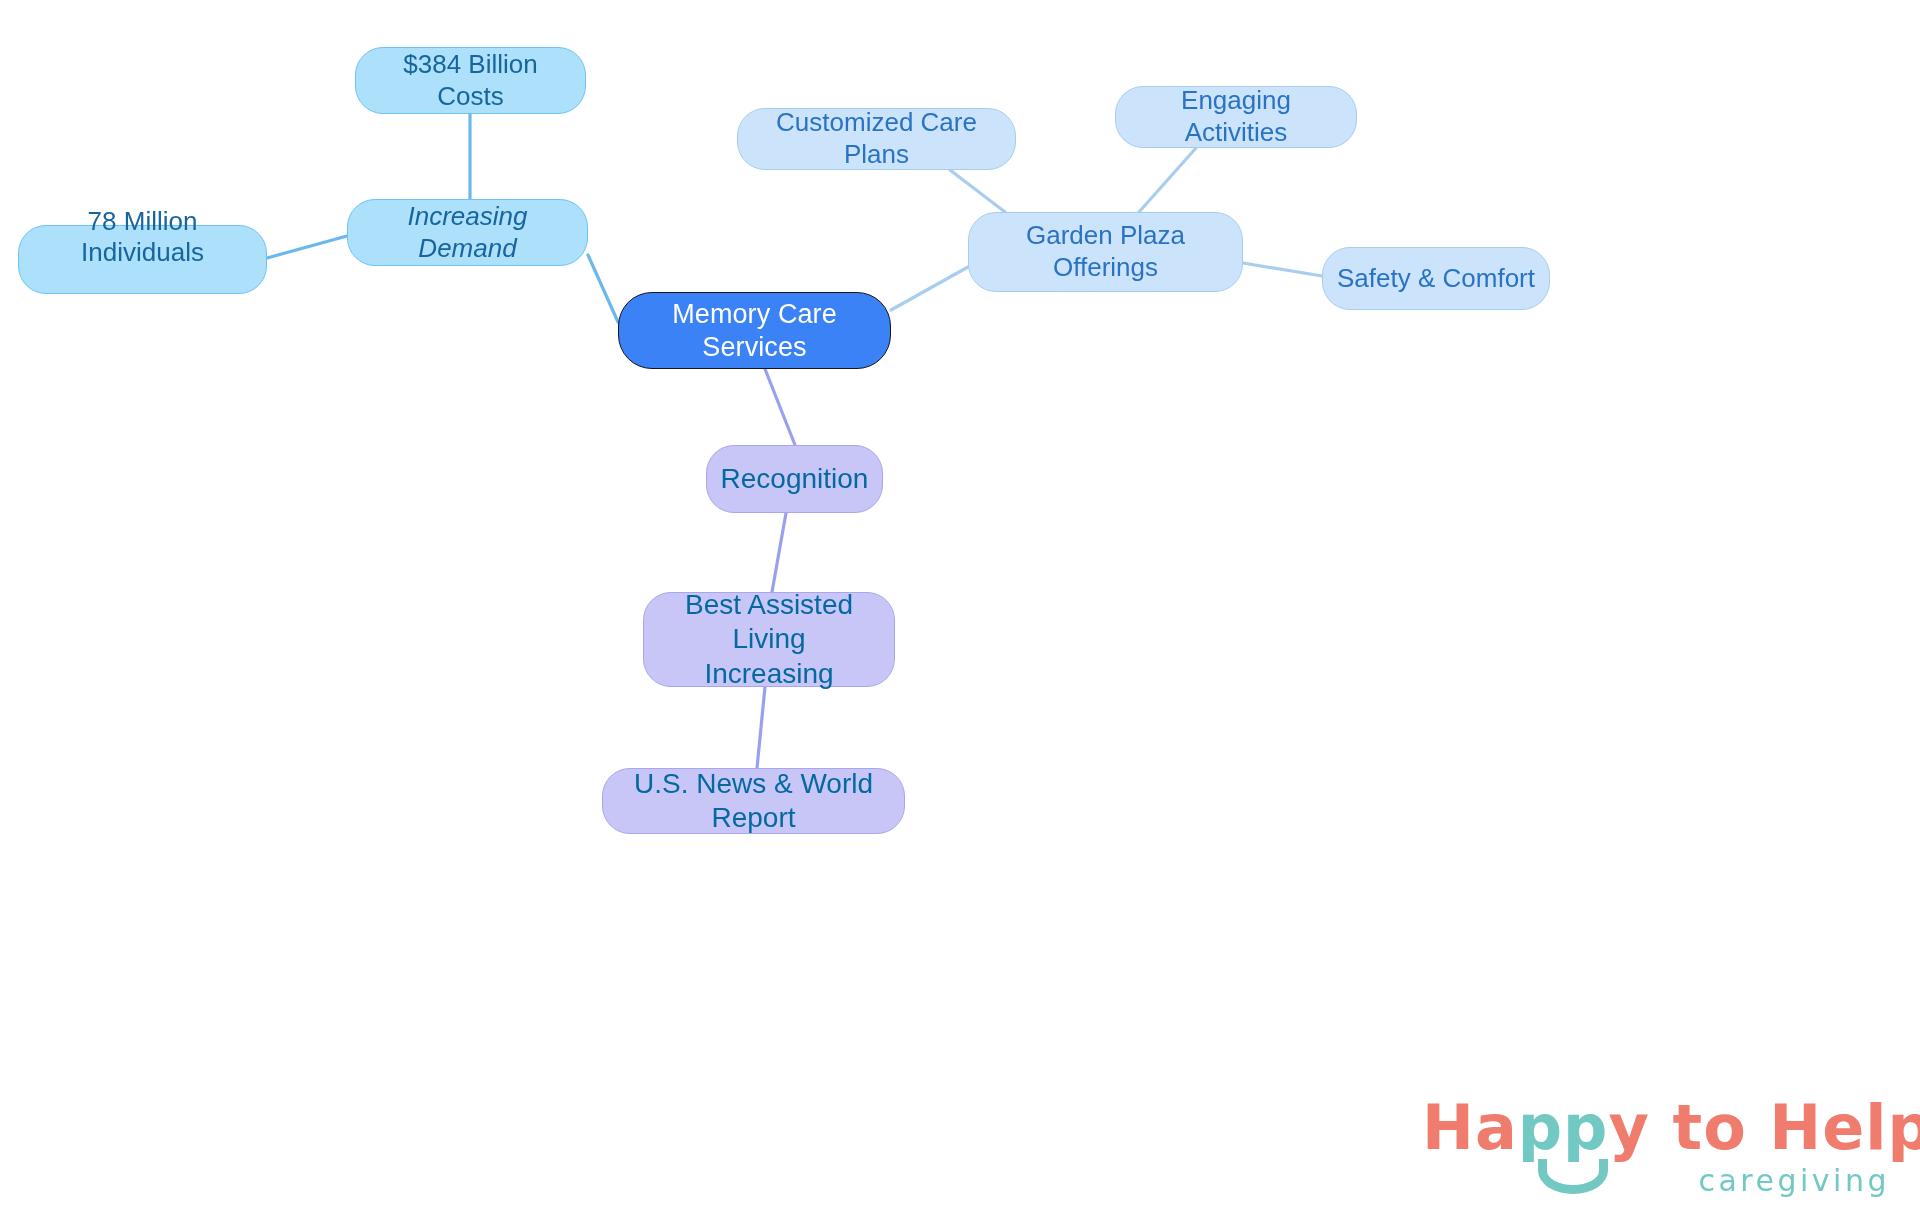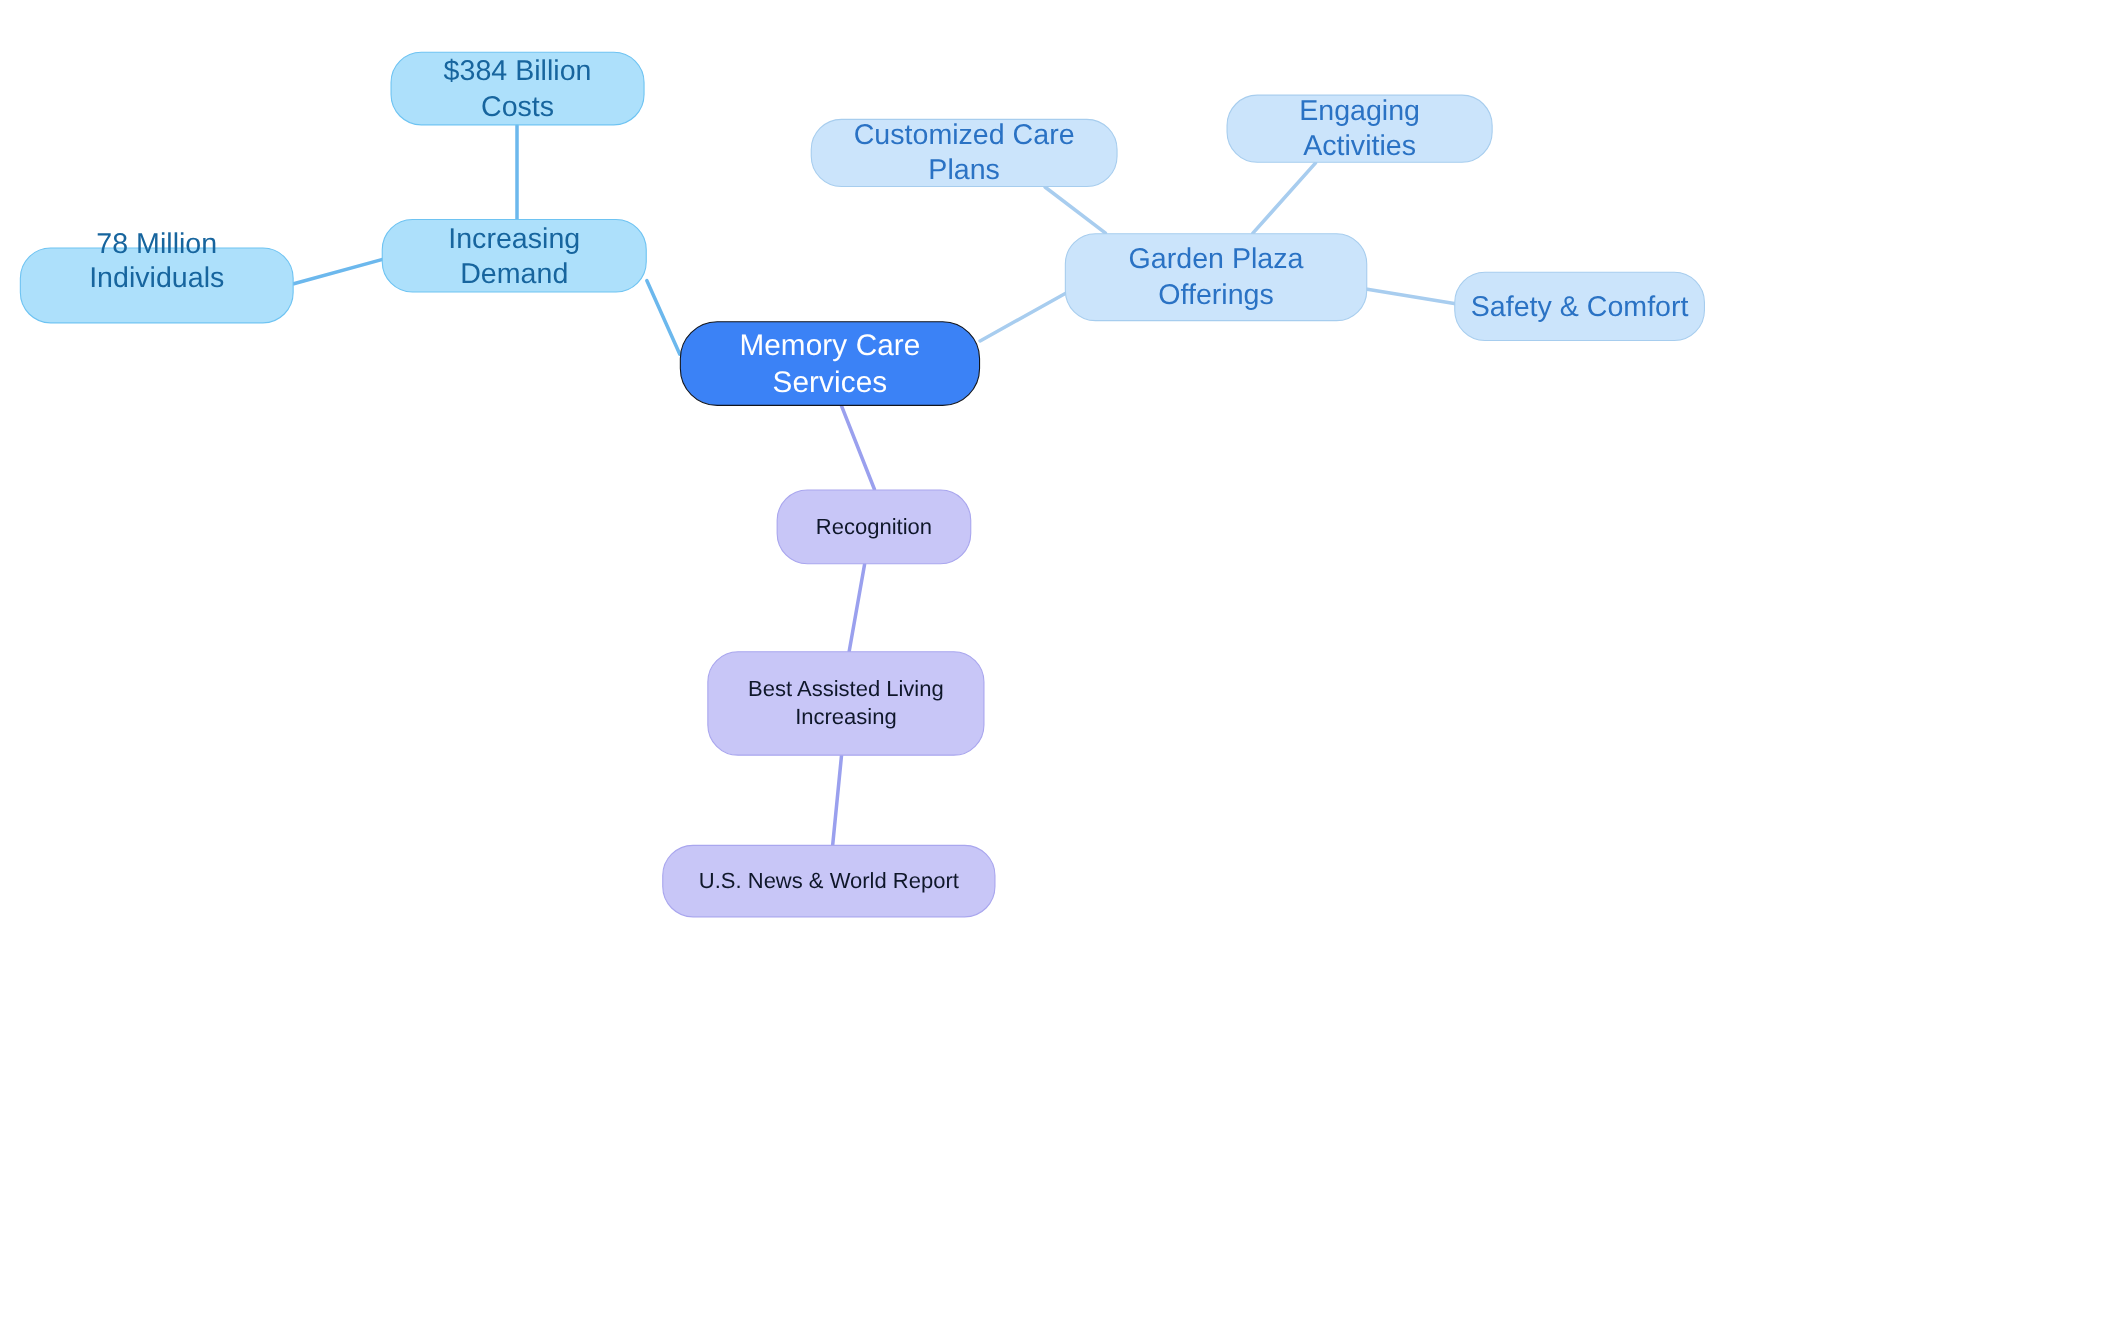--- a/index.html
+++ b/index.html
@@ -64,22 +64,22 @@
   .node-blue-b {
     background: #cbe4fb;
     border: 1.6px solid #a7cdee;
     color: #2a72c4;
     font-size: 26px;
   }
 
   .node-purple {
     background: #c8c6f7;
     border: 1.6px solid #a9a6ee;
-    color: #0f172a;
-    font-size: 20px;
+    color: #0369a1;
+    font-size: 28px;
   }
 
   
   #logo {
     position: absolute;
     right: 28px;
     bottom: 14px;
     width: 470px;
     height: 110px;
   }
@@ -130,27 +130,32 @@
       <path d="M 1005 212 L 950 170" stroke="#a8cdef" stroke-width="3.2" fill="none" stroke-linecap="round"></path>
       <path d="M 1139 212 L 1196 148" stroke="#a8cdef" stroke-width="3.2" fill="none" stroke-linecap="round"></path>
       <path d="M 1243 263 L 1322 276" stroke="#a8cdef" stroke-width="3.2" fill="none" stroke-linecap="round"></path>
       <path d="M 765 369 L 795 445" stroke="#9aa0ee" stroke-width="3.2" fill="none" stroke-linecap="round"></path>
       <path d="M 786 513 L 772 592" stroke="#9aa0ee" stroke-width="3.2" fill="none" stroke-linecap="round"></path>
       <path d="M 765 687 L 757 768" stroke="#9aa0ee" stroke-width="3.2" fill="none" stroke-linecap="round"></path>
     </svg>
 
   <div id="nodes-layer">
       <div class="node node-root" style="left: 618px; top: 292px; width: 273px; height: 77px;"><span>Memory Care Services</span></div>
-      <div class="node node-blue-a" style="left: 347px; top: 199px; width: 241px; height: 67px;"><span>Increasing Demand</span></div>
+      <div class="node node-blue-a" style="left: 347px; top: 199px; width: 241px; height: 67px; font-style: italic;"><span>Increasing Demand</span></div>
       <div class="node node-blue-a" style="left: 355px; top: 47px; width: 231px; height: 67px;"><span>$384 Billion Costs</span></div>
       <div class="node node-blue-a" style="left: 18px; top: 225px; width: 249px; height: 69px; align-items: flex-end;"><span>78 Million Individuals</span></div>
       <div class="node node-blue-b" style="left: 968px; top: 212px; width: 275px; height: 80px;"><span>Garden Plaza Offerings</span></div>
       <div class="node node-blue-b" style="left: 737px; top: 108px; width: 279px; height: 62px;"><span>Customized Care Plans</span></div>
       <div class="node node-blue-b" style="left: 1115px; top: 86px; width: 242px; height: 62px;"><span>Engaging Activities</span></div>
       <div class="node node-blue-b" style="left: 1322px; top: 247px; width: 228px; height: 63px;"><span>Safety &amp; Comfort</span></div>
       <div class="node node-purple" style="left: 706px; top: 445px; width: 177px; height: 68px;"><span>Recognition</span></div>
       <div class="node node-purple" style="left: 643px; top: 592px; width: 252px; height: 95px;"><span>Best Assisted Living
 Increasing</span></div>
       <div class="node node-purple" style="left: 602px; top: 768px; width: 303px; height: 66px;"><span>U.S. News &amp; World Report</span></div>
     </div>
 
+  <div id="logo">
+    <div class="logo-main"><span>Ha</span><span class="teal">pp</span><span>y</span><span> to Help</span></div>
+    <div class="logo-smile"></div>
+    <div class="logo-sub">caregiving</div>
+  </div>
 
 </div>
 
 </body></html>

